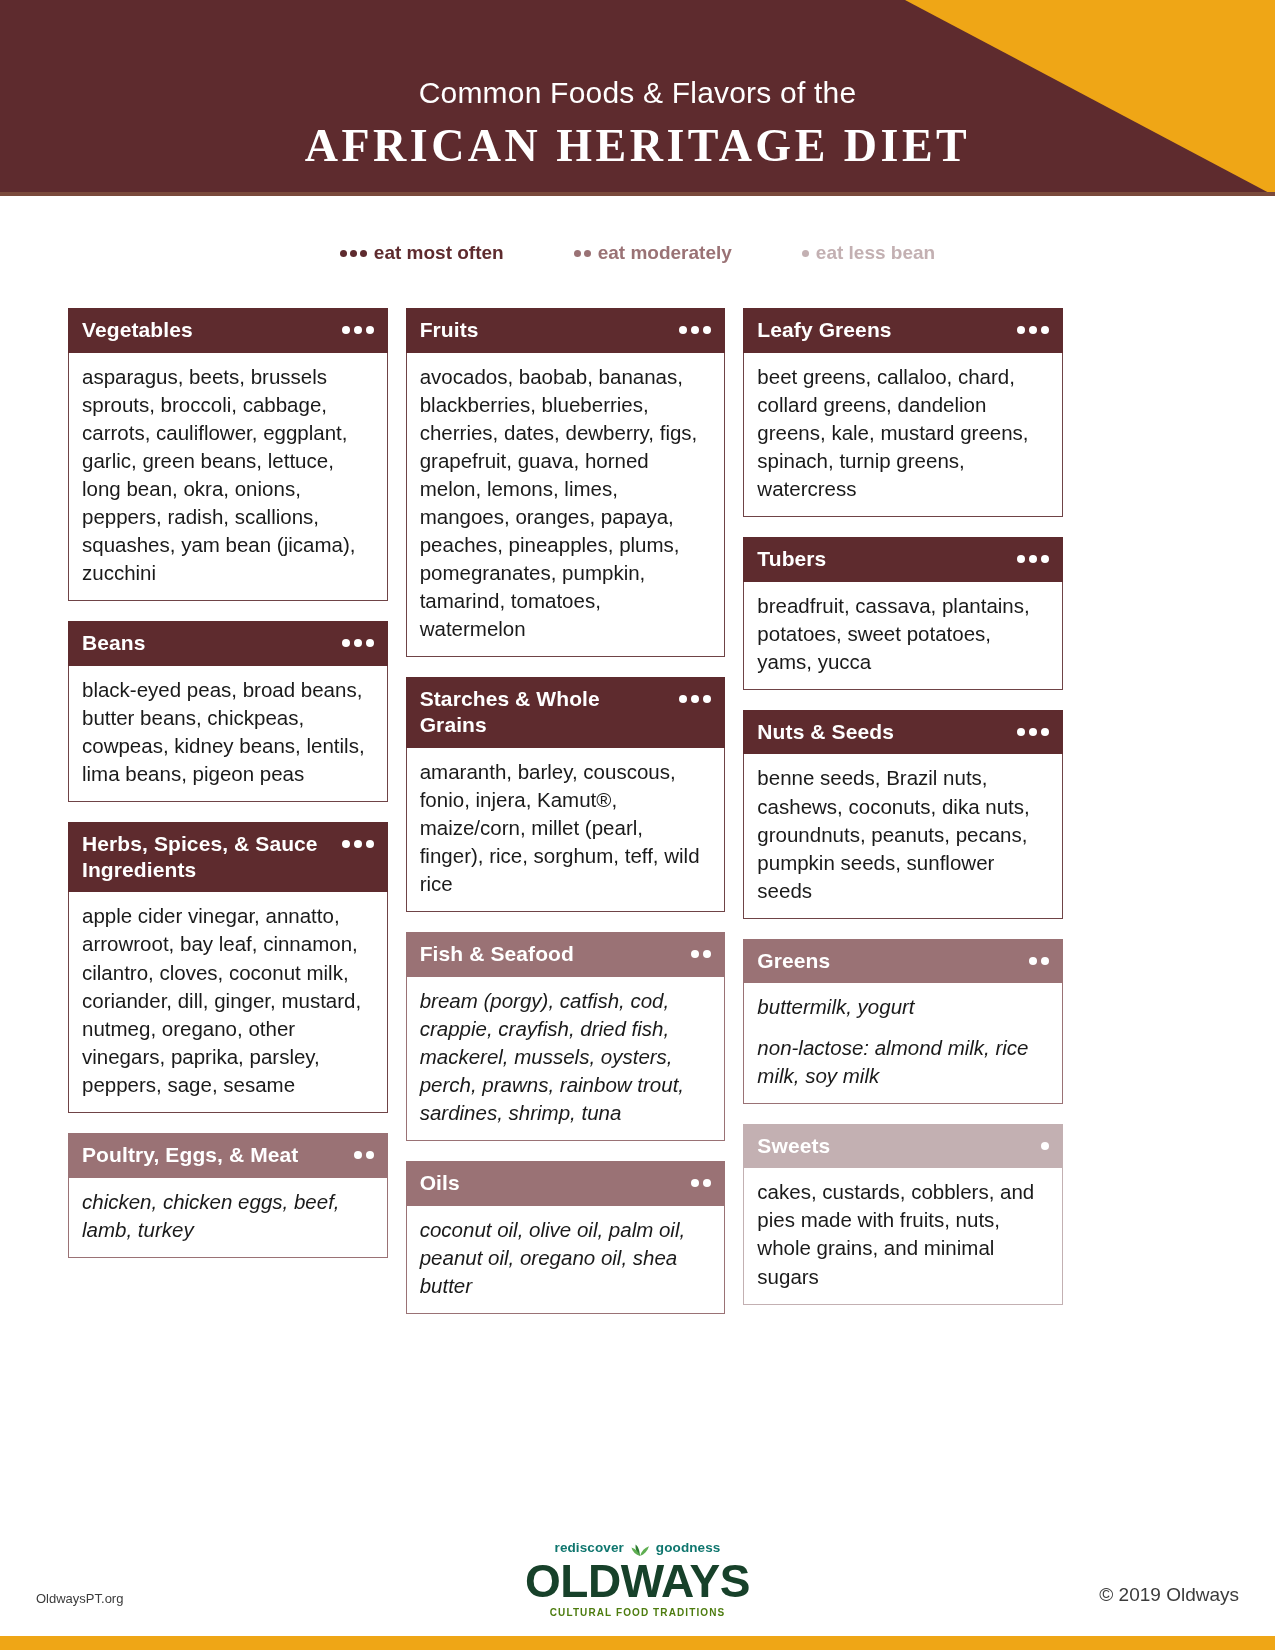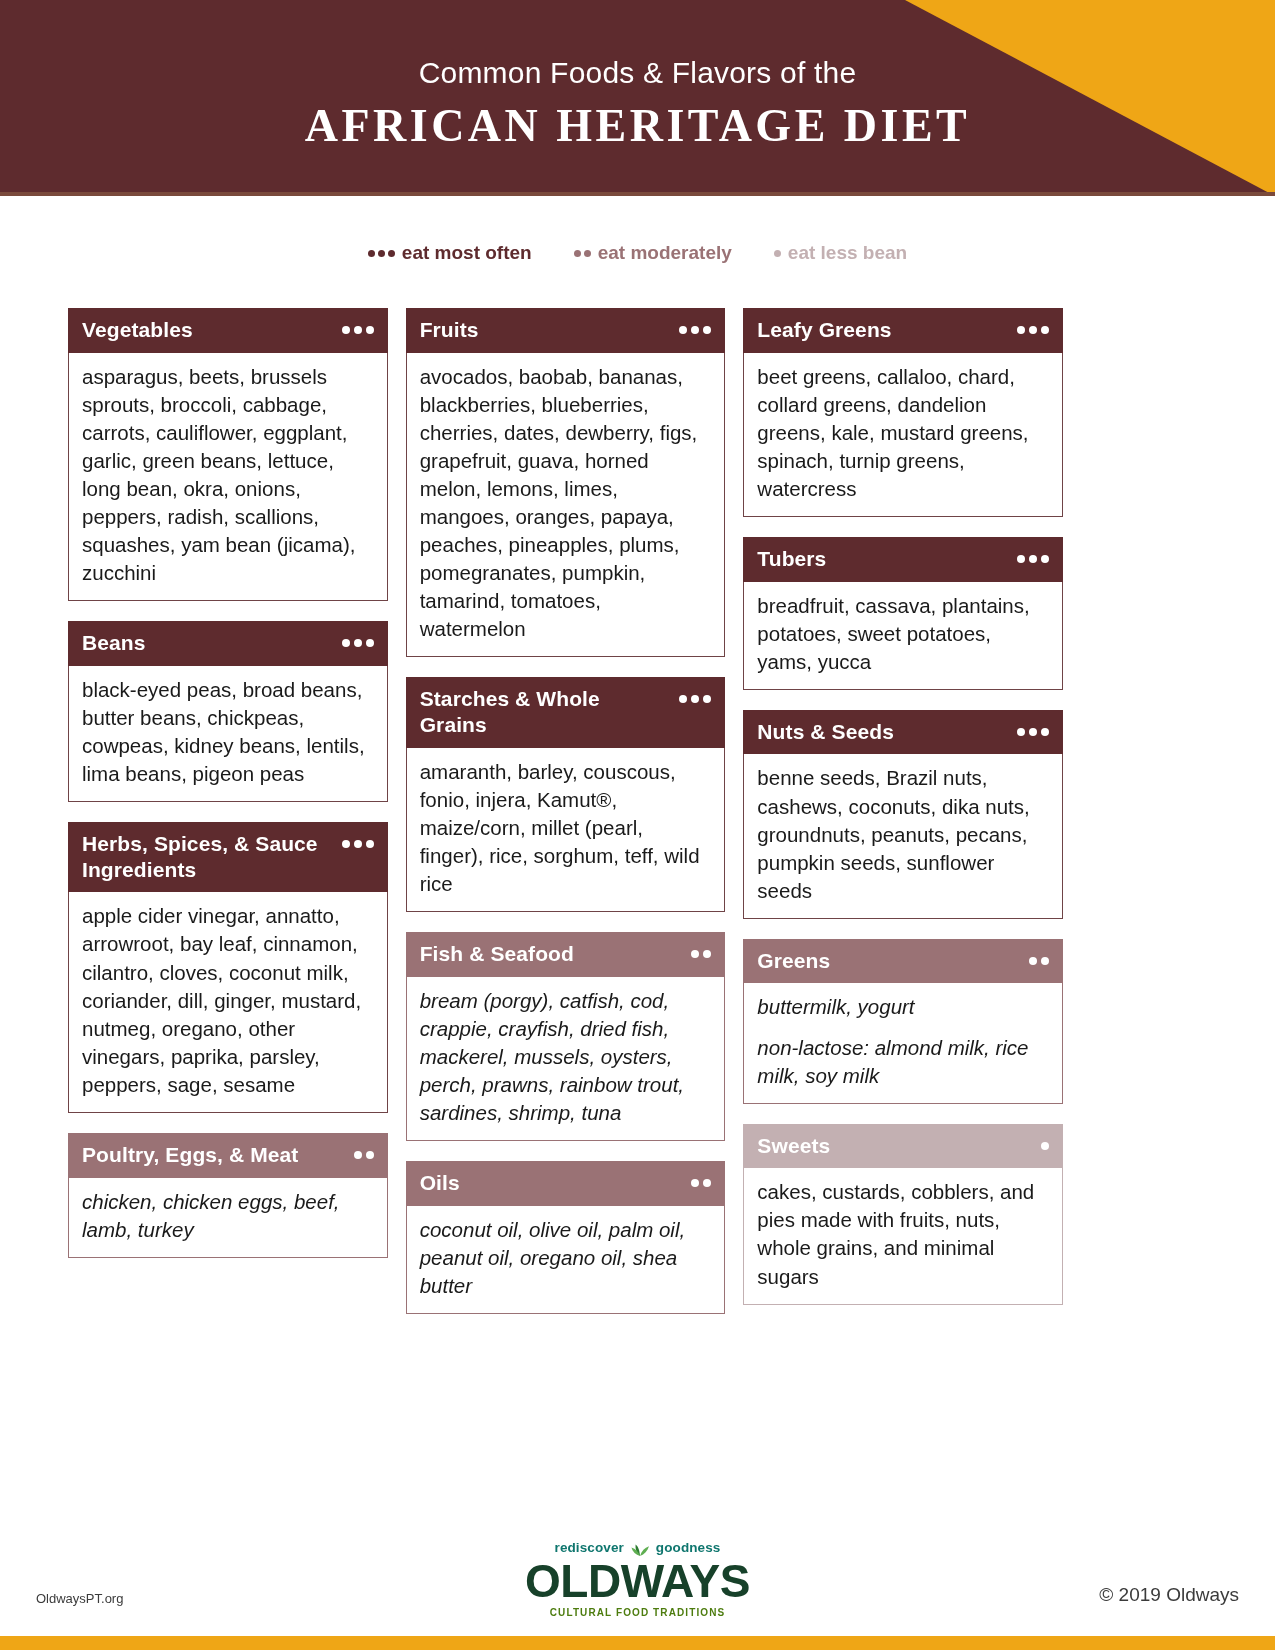--- a/index.html
+++ b/index.html
@@ -27,21 +27,21 @@
     position: absolute;
     top: 0; right: 0;
     width: 0; height: 0;
     border-top: 196px solid #efa616;
     border-left: 370px solid transparent;
   }
   .header-inner {
     position: relative;
     z-index: 2;
     text-align: center;
-    padding-top: 56px;
+    padding-top: 76px;
   }
   .header-sub {
     color: #ffffff;
     font-size: 30px;
     font-weight: 400;
     letter-spacing: 0.2px;
     line-height: 1.15;
     font-family: "Liberation Sans", sans-serif;
   }
   .header-title {
@@ -59,21 +59,21 @@
     width: 1275px; height: 4px;
     background: #7a4a3c;
     z-index: 3;
   }
 
   
   .legend {
     display: flex;
     justify-content: center;
     align-items: center;
-    gap: 42px;
+    gap: 70px;
     margin-top: 42px;
     height: 30px;
   }
   .legend-item {
     display: flex;
     align-items: center;
     font-size: 19px;
     font-weight: bold;
     white-space: nowrap;
   }

